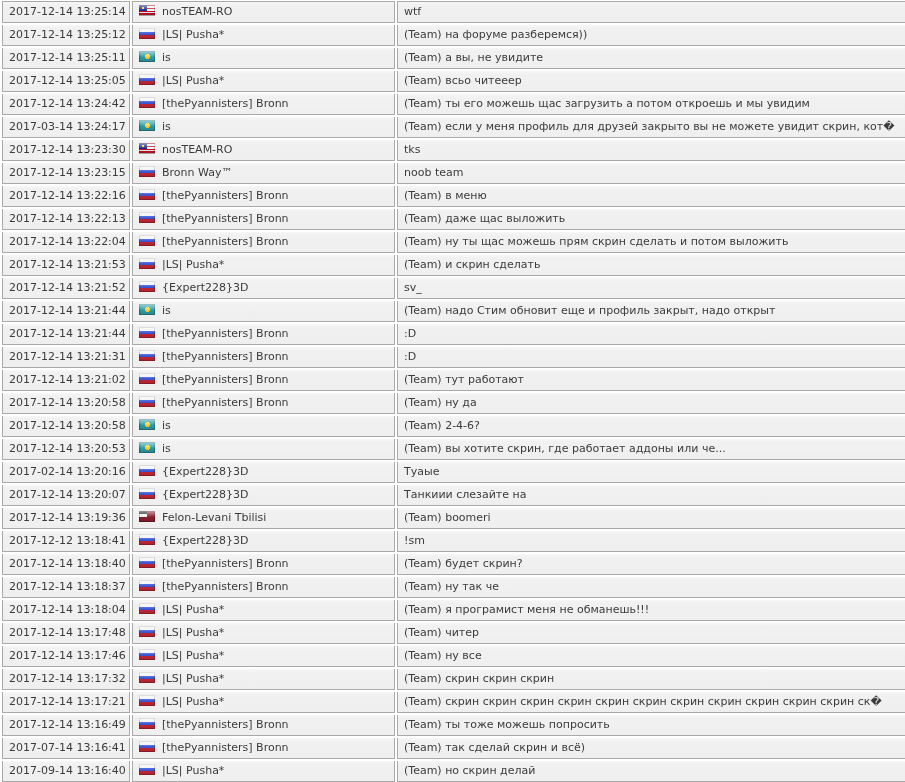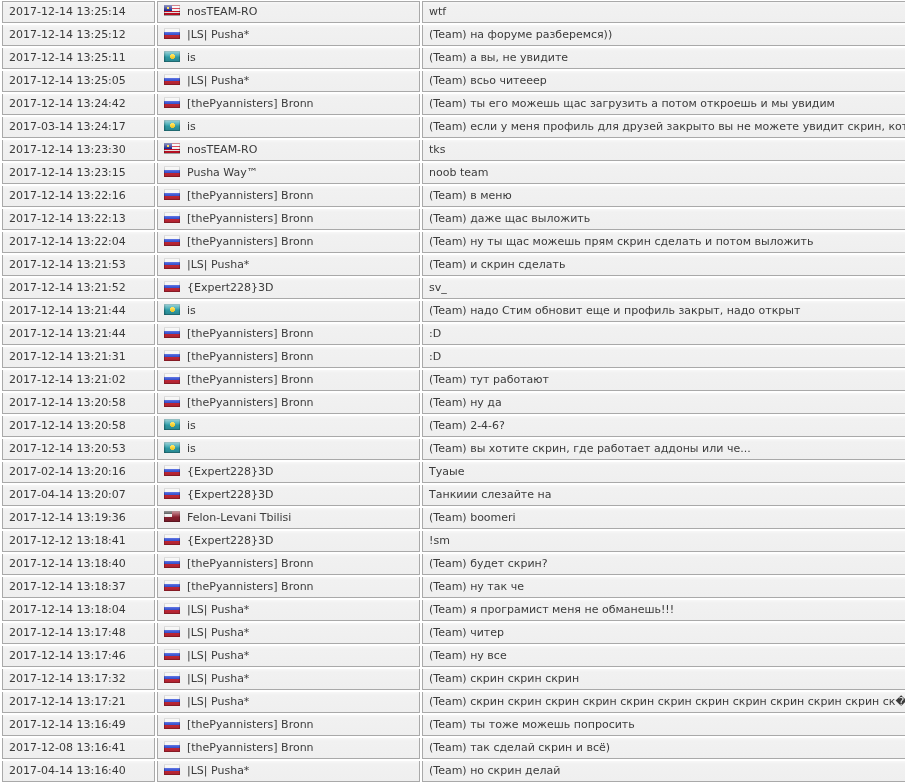--- a/index.html
+++ b/index.html
@@ -27,21 +27,21 @@
     height: 21px;
     padding: 2px 6px 3px 6px;
     font-size: 11px;
     line-height: 15px;
     color: #3b3b3b;
     white-space: nowrap;
     overflow: hidden;
     vertical-align: middle;
   }
   table.chatlog tr:first-child td { border-top: 1px solid #a9a9a9; height: 22px; }
-  td.col-time   { width: 153px; }
+  td.col-time   { width: 128px; }
   td.col-player { width: 263px; }
   td.col-msg    { width: 530px; }
 
   .flag {
     display: inline-block;
     width: 16px;
     height: 11px;
     margin-right: 7px;
     vertical-align: -1px;
     box-shadow: inset 0 0 0 1px rgba(0,0,0,0.22);
@@ -132,21 +132,21 @@
     <td class="col-time">2017-12-14 13:23:30</td>
     <td class="col-player">
       <span class="flag flag-my"></span><span class="player-name">nosTEAM-RO</span>
     </td>
     <td class="col-msg">tks</td>
   </tr>
 
   <tr>
     <td class="col-time">2017-12-14 13:23:15</td>
     <td class="col-player">
-      <span class="flag flag-ru"></span><span class="player-name">Pusha Way™</span>
+      <span class="flag flag-ru"></span><span class="player-name">Bronn Way™</span>
     </td>
     <td class="col-msg">noob team</td>
   </tr>
 
   <tr>
     <td class="col-time">2017-12-14 13:22:16</td>
     <td class="col-player">
       <span class="flag flag-ru"></span><span class="player-name">[thePyannisters] Bronn</span>
     </td>
     <td class="col-msg">(Team) в меню</td>
@@ -242,21 +242,21 @@
 
   <tr>
     <td class="col-time">2017-02-14 13:20:16</td>
     <td class="col-player">
       <span class="flag flag-ru"></span><span class="player-name">{Expert228}3D</span>
     </td>
     <td class="col-msg">Туаые</td>
   </tr>
 
   <tr>
-    <td class="col-time">2017-04-14 13:20:07</td>
+    <td class="col-time">2017-12-14 13:20:07</td>
     <td class="col-player">
       <span class="flag flag-ru"></span><span class="player-name">{Expert228}3D</span>
     </td>
     <td class="col-msg">Танкиии слезайте на</td>
   </tr>
 
   <tr>
     <td class="col-time">2017-12-14 13:19:36</td>
     <td class="col-player">
       <span class="flag flag-ge-old"></span><span class="player-name">Felon-Levani Tbilisi</span>
@@ -330,28 +330,28 @@
 
   <tr>
     <td class="col-time">2017-12-14 13:16:49</td>
     <td class="col-player">
       <span class="flag flag-ru"></span><span class="player-name">[thePyannisters] Bronn</span>
     </td>
     <td class="col-msg">(Team) ты тоже можешь попросить</td>
   </tr>
 
   <tr>
-    <td class="col-time">2017-12-08 13:16:41</td>
+    <td class="col-time">2017-07-14 13:16:41</td>
     <td class="col-player">
       <span class="flag flag-ru"></span><span class="player-name">[thePyannisters] Bronn</span>
     </td>
     <td class="col-msg">(Team) так сделай скрин и всё)</td>
   </tr>
 
   <tr>
-    <td class="col-time">2017-04-14 13:16:40</td>
+    <td class="col-time">2017-09-14 13:16:40</td>
     <td class="col-player">
       <span class="flag flag-ru"></span><span class="player-name">|LS| Pusha*</span>
     </td>
     <td class="col-msg">(Team) но скрин делай</td>
   </tr>
 </tbody>
 </table>
 
 </body></html>

